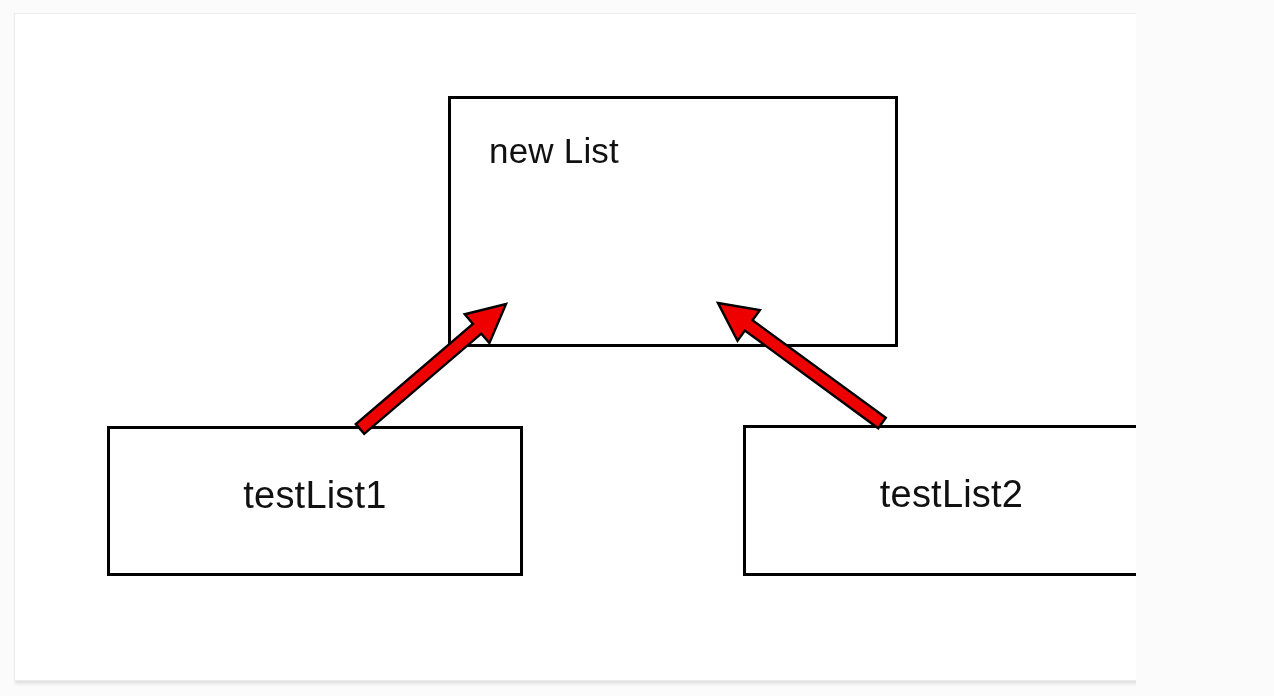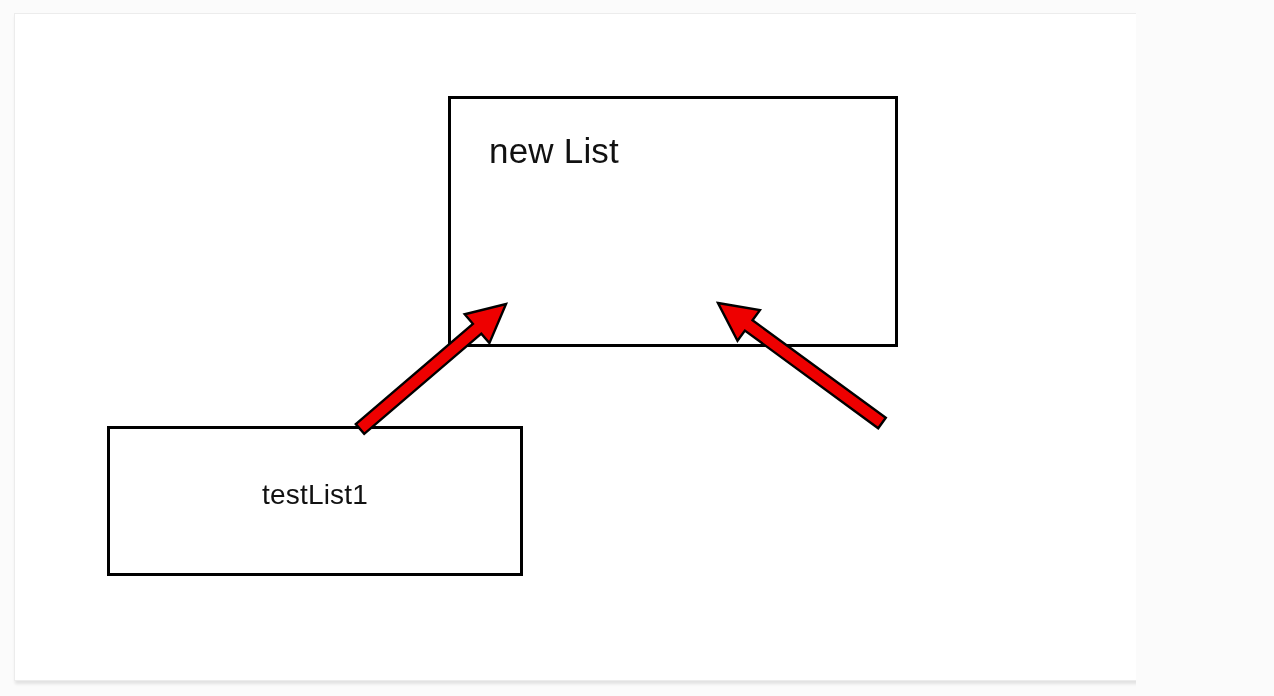--- a/index.html
+++ b/index.html
@@ -29,21 +29,21 @@
   }
 
   .node {
     position: absolute;
     background: var(--node_fill, #ffffff);
     border: 3px solid var(--node_border, #000000);
   }
 
   .node-label {
     color: var(--label_text, #111111);
-    font-size: 28px;
+    font-size: 38px;
     letter-spacing: 0.2px;
     white-space: nowrap;
   }
 
   .node-new-list {
     left: 433px;
     top: 82px;
     width: 450px;
     height: 251px;
   }
@@ -98,20 +98,23 @@
   <div class="canvas">
 
     <div class="node node-new-list">
       <span class="node-label">new List</span>
     </div>
 
     <div class="node node-test-list-1">
       <span class="node-label">testList1</span>
     </div>
 
+    <div class="node node-test-list-2">
+      <span class="node-label">testList2</span>
+    </div>
 
   </div>
 
   <svg class="arrow-layer" viewBox="0 0 1274 696">
 
     <polygon class="arrow-shape" points="506,304 489.4,343.1 481.3,333.6 364.2,433.9 355.8,424.1 472.9,323.8 464.7,314.3" fill="#ee0000"></polygon>
 
     <polygon class="arrow-shape" points="718,303 759.9,310.1 752.5,320.2 885.8,417.8 878.2,428.2 744.9,330.6 737.5,340.7" fill="#ee0000"></polygon>
   </svg>
 </div>

